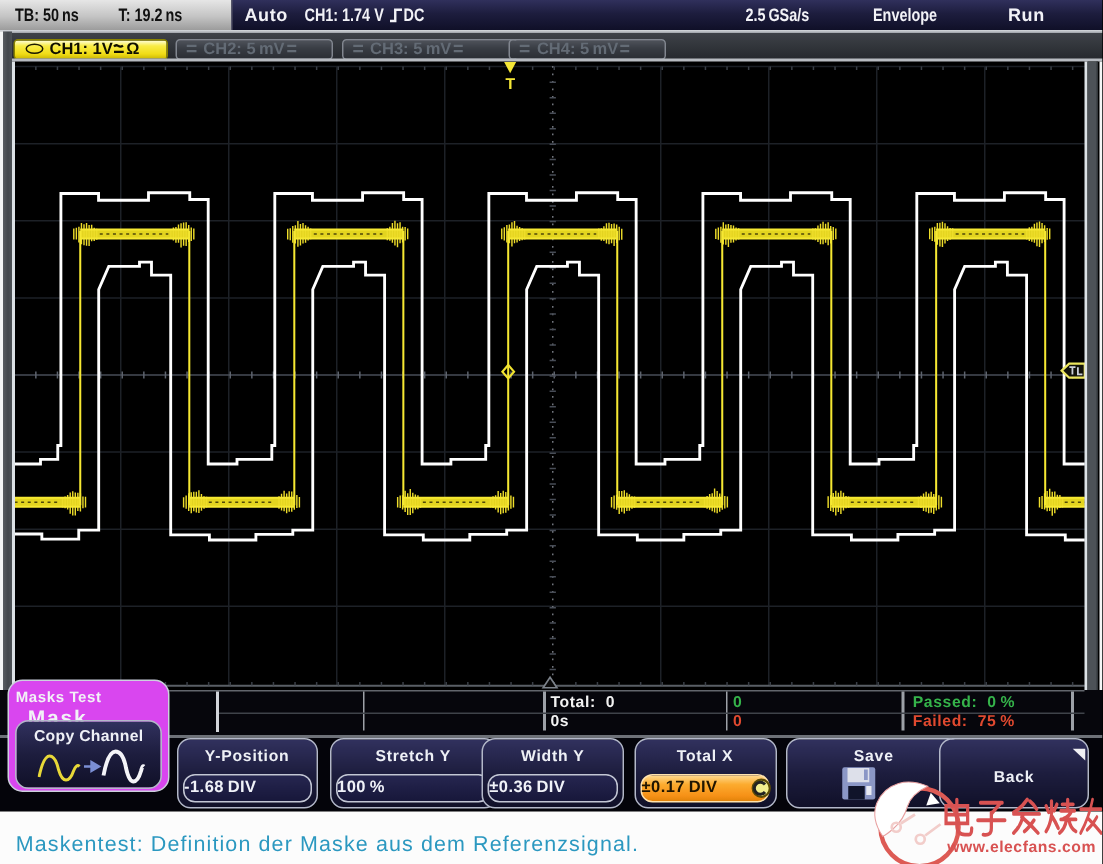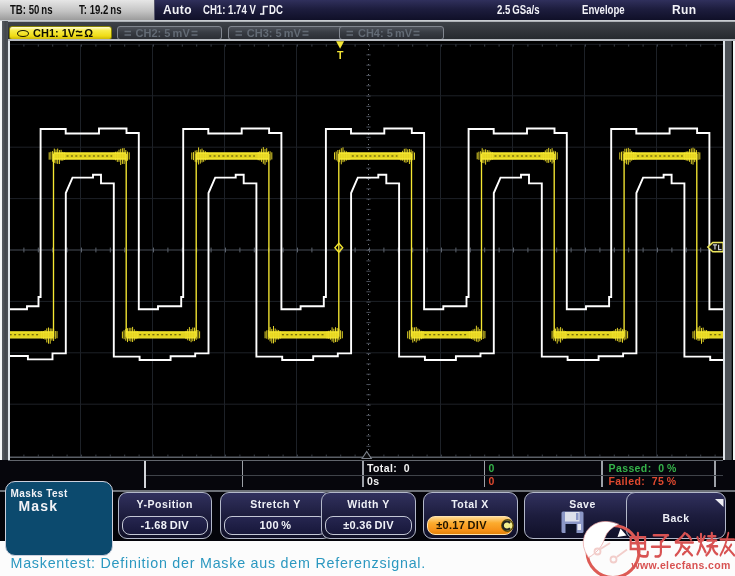--- a/index.html
+++ b/index.html
@@ -25,22 +25,22 @@
 #resbar{left:0;top:459.8px;width:735px;height:30px;background:#06060c}
 #restop{left:8px;top:460.2px;width:715px;height:1px;background:#62666d}
 #resbot{left:0;top:489.8px;width:735px;height:1.8px;background:#6d7178}
 #ressep0{left:144.4px;top:461px;width:2px;height:26.6px;background:#d2d5da}
 .ressep{position:absolute;top:461px;width:1.4px;height:26.4px;background:#9da1a8}
 #resmid{left:146px;top:474.8px;width:577px;height:1px;background:#3f434a}
 .rtext{position:absolute;font-size:10.5px;font-weight:bold;letter-spacing:0.4px;white-space:pre}
 #menubg{left:0;top:491.6px;width:735px;height:49px;background:#04040a}
 .tab{position:absolute;top:492px;height:47.3px;border:1.4px solid #b3b8c9;border-radius:9px;background:linear-gradient(180deg,#31315e 0%,#1d1d3e 50%,#101028 100%)}
 .ttl{position:absolute;top:4.5px;left:0;right:0;text-align:center;font-size:10.5px;font-weight:bold;color:#eef0f6;letter-spacing:0.5px}
-.sub{position:absolute;top:22.5px;left:3.2px;right:3.2px;height:19px;border:1.2px solid #c3c7d5;border-radius:8px;background:linear-gradient(180deg,#262650 0%,#17173a 100%);text-align:center;font-size:11px;font-weight:bold;color:#f0f2f8;line-height:17.5px;letter-spacing:0.3px}
-#mtab{left:4.5px;top:481px;width:108px;height:74.8px;border:1.6px solid #ccd0dd;border-radius:10px;background:#0c4a6e;z-index:3}
+.sub{position:absolute;top:22.5px;left:3.2px;right:3.2px;height:19px;border:1.2px solid #c3c7d5;border-radius:8px;background:linear-gradient(180deg,#262650 0%,#17173a 100%);font-size:11px;font-weight:bold;color:#f0f2f8;line-height:17.5px;letter-spacing:0.3px}
+#mtab{left:4.5px;top:453px;width:108px;height:74.8px;border:1.6px solid #ccd0dd;border-radius:10px;background:#d946ef;z-index:3}
 #mtab .h1{position:absolute;left:5px;top:5.6px;font-size:10px;font-weight:bold;color:#f2f2f6;letter-spacing:0.4px}
 #mtab .h2{position:absolute;left:13px;top:15.6px;font-size:14px;font-weight:bold;color:#f2f2f6;letter-spacing:1.2px}
 #copych{position:absolute;left:4.6px;top:26.4px;width:98px;height:45.5px;border:1.4px solid #b3b8c9;border-radius:9px;background:linear-gradient(180deg,#31315e 0%,#1d1d3e 50%,#101028 100%)}
 #copych .ttl{top:3.5px;letter-spacing:0.2px}
 #subx{background:linear-gradient(180deg,#ffd98e 0%,#fcab2e 35%,#f69117 80%,#e2830a 100%);border-color:#ffe3ae;color:#201500;padding-right:17px}
 #cap{left:0;top:540.6px;width:735px;height:35.4px;background:#fcfcfc}
 #capt{position:absolute;left:10.5px;top:555.2px;font-size:14.3px;color:#2b98c0;letter-spacing:0.75px}
 #wmurl{position:absolute;left:631.5px;top:558.5px;font-size:10.5px;font-weight:bold;color:#d85252;letter-spacing:0.35px}
 </style></head>
 <body>
@@ -162,20 +162,28 @@
 <span class="rtext" style="left:488.6px;top:461.8px;color:#35b34a">0</span>
 <span class="rtext" style="left:608.5px;top:461.8px;color:#35b34a">Passed:  0 %</span>
 <span class="rtext" style="left:367px;top:475.2px;color:#f2f2f2">0s</span>
 <span class="rtext" style="left:488.6px;top:475.2px;color:#e0492f">0</span>
 <span class="rtext" style="left:608.5px;top:475.2px;color:#e0492f">Failed:  75 %</span>
 <div class="abs" id="resbot"></div>
 <div class="abs" id="menubg"></div>
 <div class="abs" id="mtab">
  <span class="h1">Masks Test</span>
     <span class="h2">Mask</span>
+ <div id="copych">
+      <div class="ttl">Copy Channel</div>
+  <svg style="position:absolute;left:14px;top:18px" width="72" height="24">
+   <path d="M1,19 Q4,5 8,5 Q12,5 14,14 Q16,21 19,21 Q22,21 24,15 Q26,10 28,12" stroke="#e8d838" stroke-width="2" fill="none"></path>
+   <path d="M31,12 h5 m0,-3 l5,3 l-5,3 z" stroke="#7b8fd4" stroke-width="1.6" fill="#7b8fd4"></path>
+   <path d="M44,18 Q47,2 52,2 Q57,2 59,13 Q61,22 64,22 Q67,22 69,15 Q70,11 71,12" stroke="#f4f4f8" stroke-width="2.6" fill="none"></path>
+  </svg>
+ </div>
 </div>
 <div class="abs tab" style="left:117.5px;width:94.5px">
     <div class="ttl">Y-Position</div>
     <div class="sub">-1.68 DIV</div>
   </div>
 <div class="abs tab" style="left:219.5px;width:112px">
     <div class="ttl">Stretch Y</div>
     <div class="sub">100 %</div>
   </div>
 <div class="abs tab" style="left:321px;width:95px">

